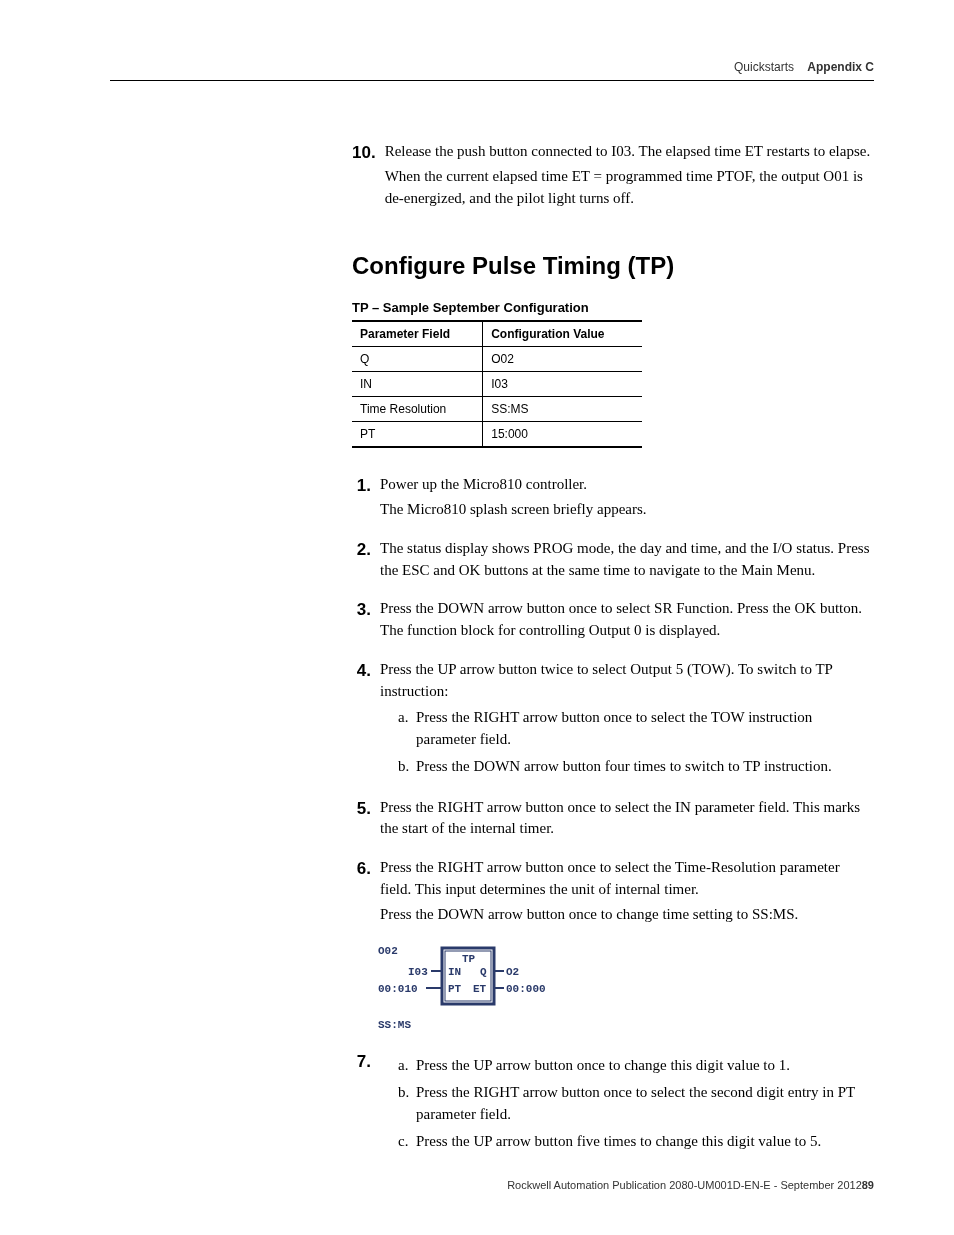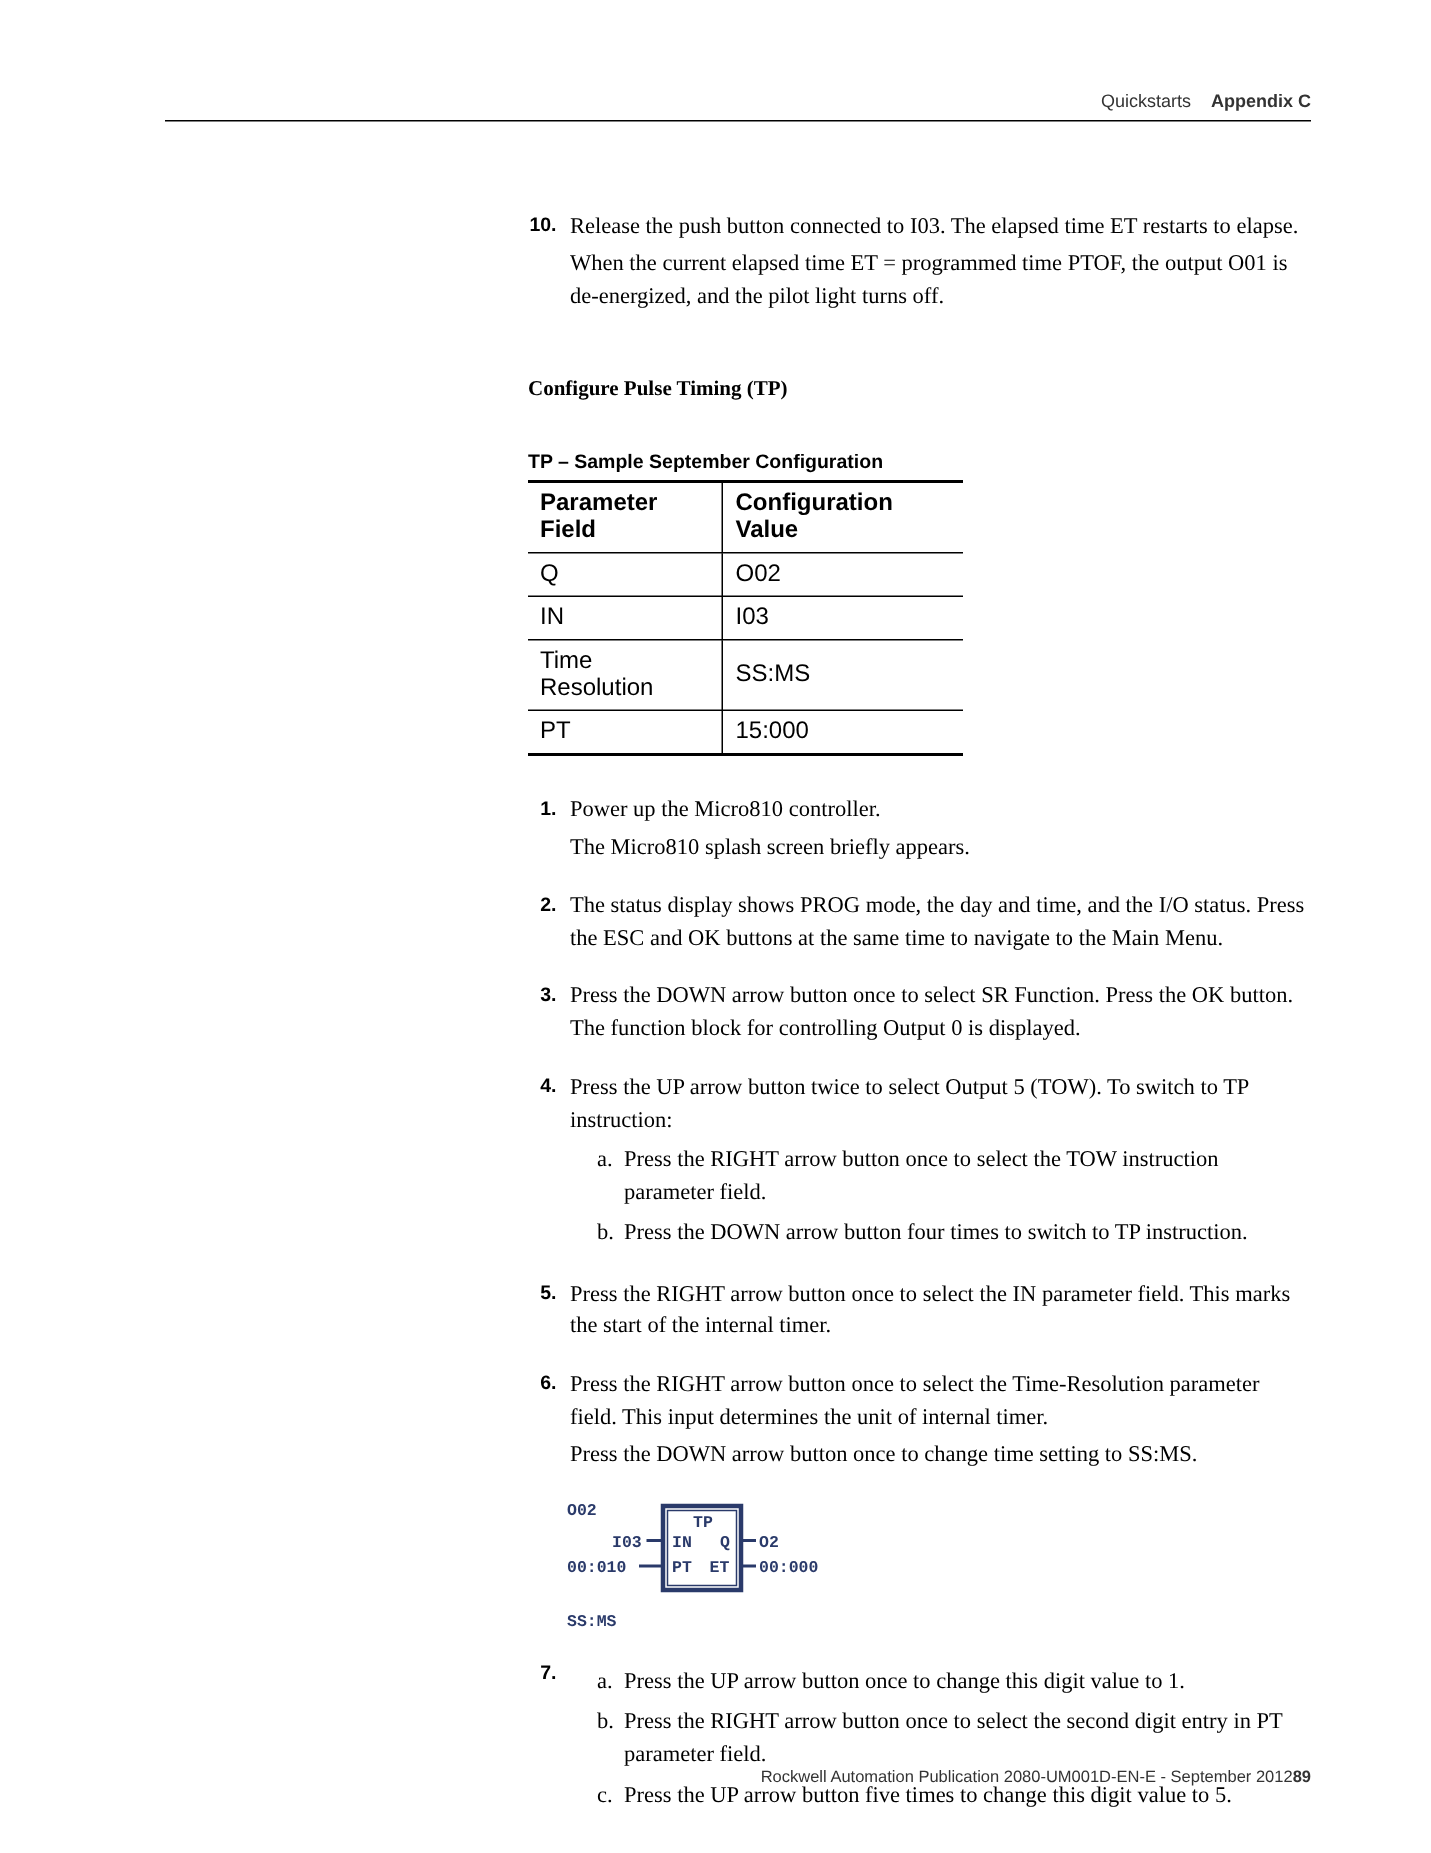--- a/index.html
+++ b/index.html
@@ -17,43 +17,43 @@
     font-family: Arial, Helvetica, sans-serif;
     font-size: 12px;
     color: #333;
     border-bottom: 0.5px solid #000;
     padding-bottom: 6px;
     margin-bottom: 60px;
   }
   .header-line .bold { font-weight: bold; }
   .content { margin-left: 242px; }
   .num-item { display: flex; margin-bottom: 14px; font-size: 15px; line-height: 1.45; }
-  .num-item .num { min-width: 28px; font-weight: bold; font-family: Arial, Helvetica, sans-serif; font-size: 13px; text-align: right; padding-right: 9px; }
+  .num-item .num { min-width: 28px; font-weight: bold; font-family: Arial, Helvetica, sans-serif; font-size: 17px; text-align: right; padding-right: 9px; }
   .num-item .body { flex: 1; }
   .num-item .body p { margin-bottom: 3px; }
   .sub-item { display: flex; margin: 5px 0 5px 18px; font-size: 15px; }
   .sub-item .letter { min-width: 18px; }
   .sub-item .txt { flex:1; }
   h2.section {
-    font-family: Liberation Serif, serif;
+    font-family: Liberation Sans, sans-serif;
     font-weight: bold;
-    font-size: 14px;
-    margin: 40px 0 32px 242px;
+    font-size: 24px;
+    margin: 40px 0 20px 242px;
   }
   h3.table-title {
     font-family: Arial, Helvetica, sans-serif;
     font-weight: bold;
     font-size: 13px;
     margin: 0 0 5px 242px;
   }
   table.param {
     margin-left: 242px;
     border-collapse: collapse;
     font-family: Arial, Helvetica, sans-serif;
-    font-size: 16px;
+    font-size: 12px;
     width: 290px;
     margin-bottom: 26px;
   }
   table.param th, table.param td {
     border-top: 1px solid #000;
     border-bottom: 1px solid #000;
     border-left: none;
     border-right: none;
     padding: 5px 8px;
     text-align: left;

